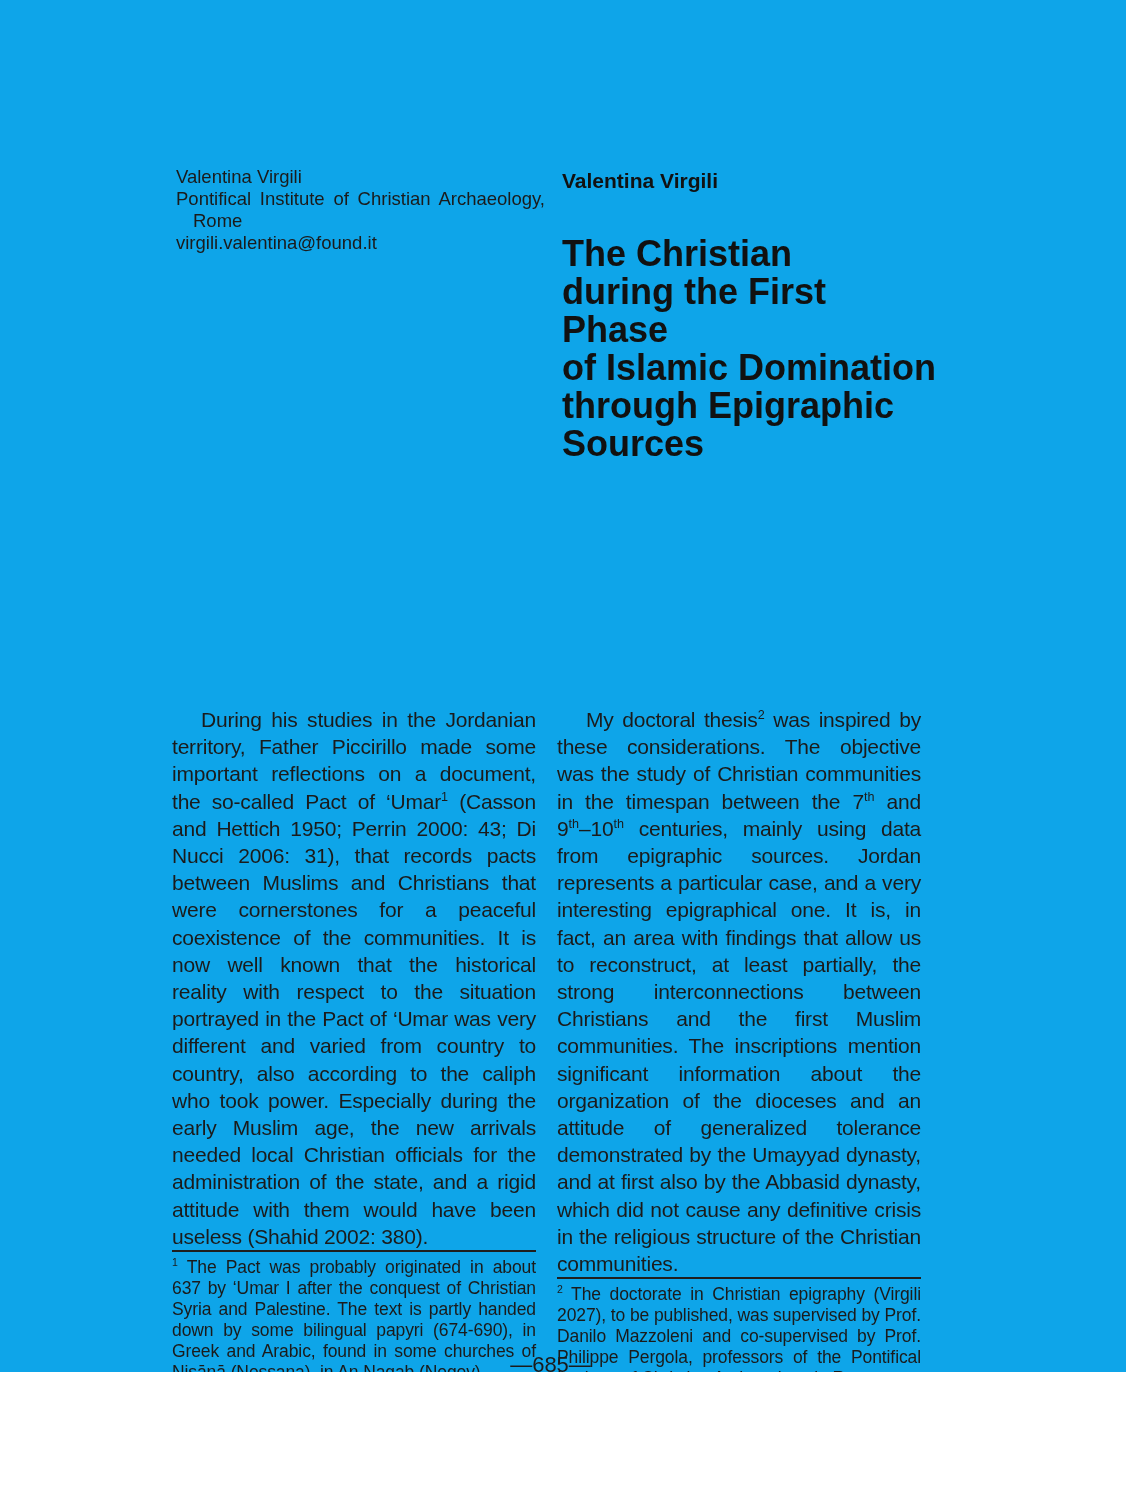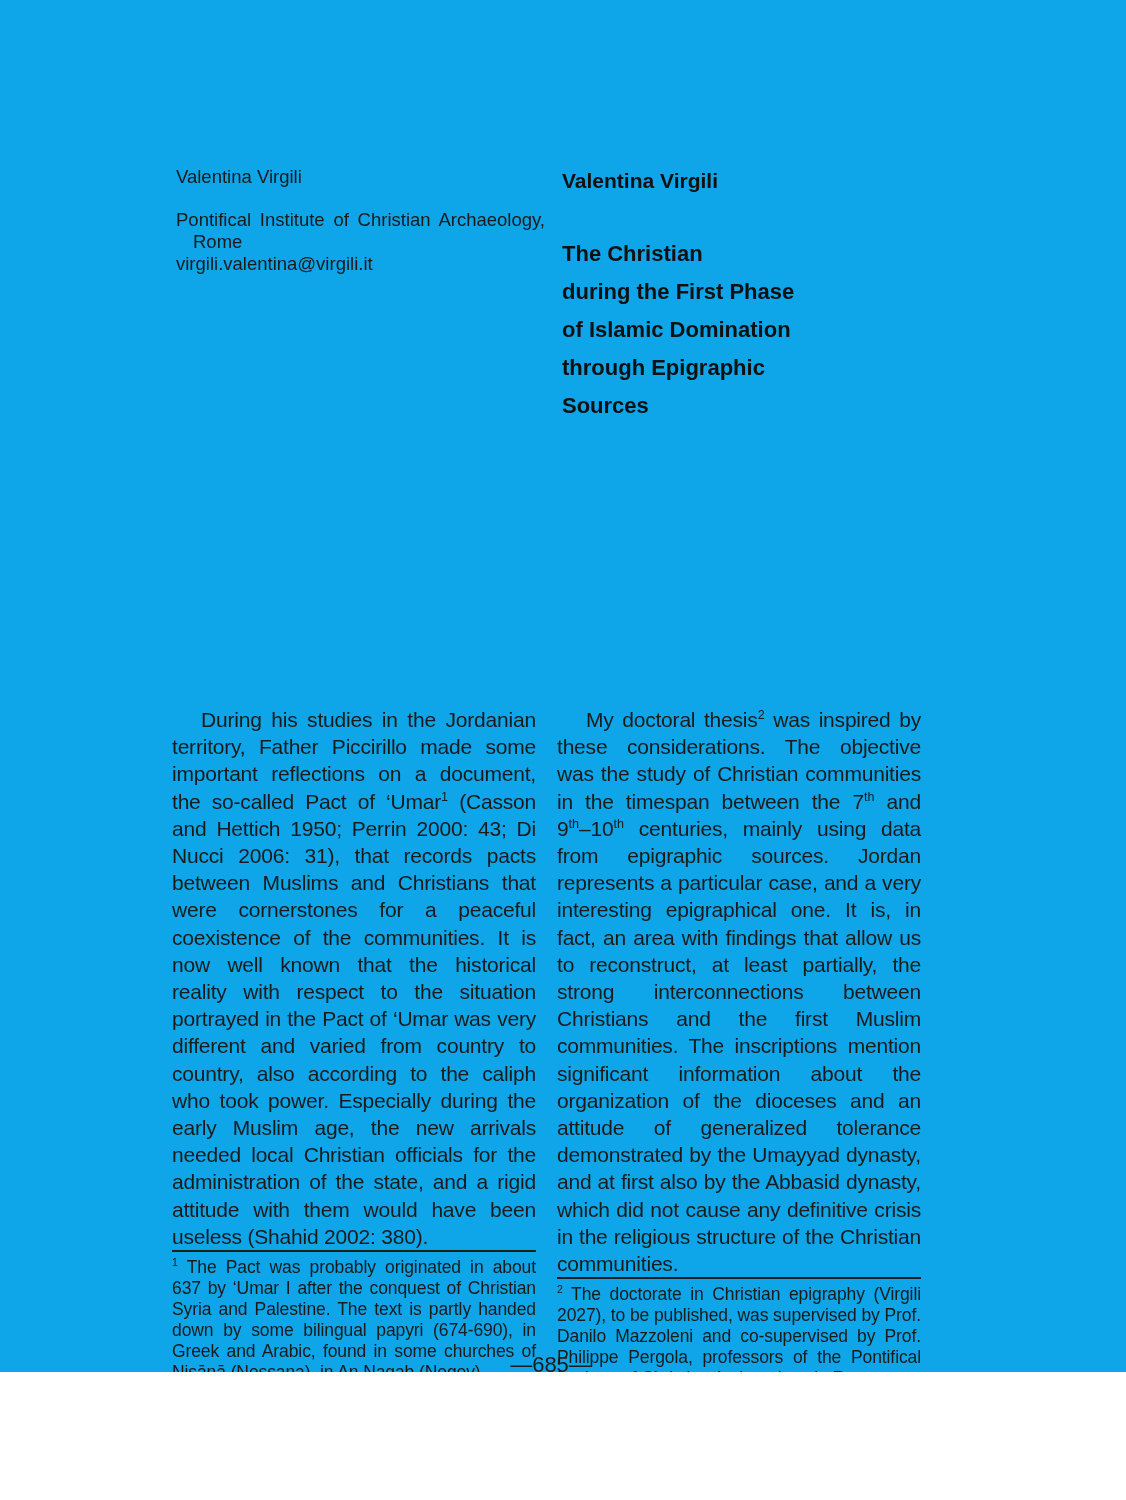--- a/index.html
+++ b/index.html
@@ -23,42 +23,41 @@
     left: 176px;
     top: 166px;
     width: 369px;
     font-size: 18.5px;
     line-height: 22px;
     color: #1b1b1b;
   }
   .author-block .affil-line1 {
     text-align: justify;
     text-align-last: justify;
-    margin-top: 21px;
   }
   .author-block .affil-line2 {
     padding-left: 17px;
   }
 
   
   .byline {
     position: absolute;
     left: 562px;
     top: 169px;
     font-size: 21px;
     font-weight: bold;
     color: #111;
   }
   .title {
     position: absolute;
     left: 562px;
     top: 235px;
     width: 380px;
     margin: 0;
-    font-size: 22px;
+    font-size: 36px;
     font-weight: bold;
     line-height: 38px;
     color: #111;
   }
 
   
   .columns {
     position: absolute;
     left: 172px;
     top: 706px;
@@ -114,21 +113,21 @@
 </style>
 </head>
 <body>
 
 <div class="page">
 
   <div class="author-block">
     <div>Valentina Virgili</div>
     <div class="affil-line1">Pontifical Institute of Christian Archaeology,</div>
     <div class="affil-line2">Rome</div>
-    <div>virgili.valentina@virgili.it</div>
+    <div>virgili.valentina@found.it</div>
   </div>
 
   <div class="byline">Valentina Virgili</div>
 
   <h1 class="title">
       <div>The Christian</div>
       <div>during the First Phase</div>
       <div>of Islamic Domination</div>
       <div>through Epigraphic</div>
       <div>Sources</div>

